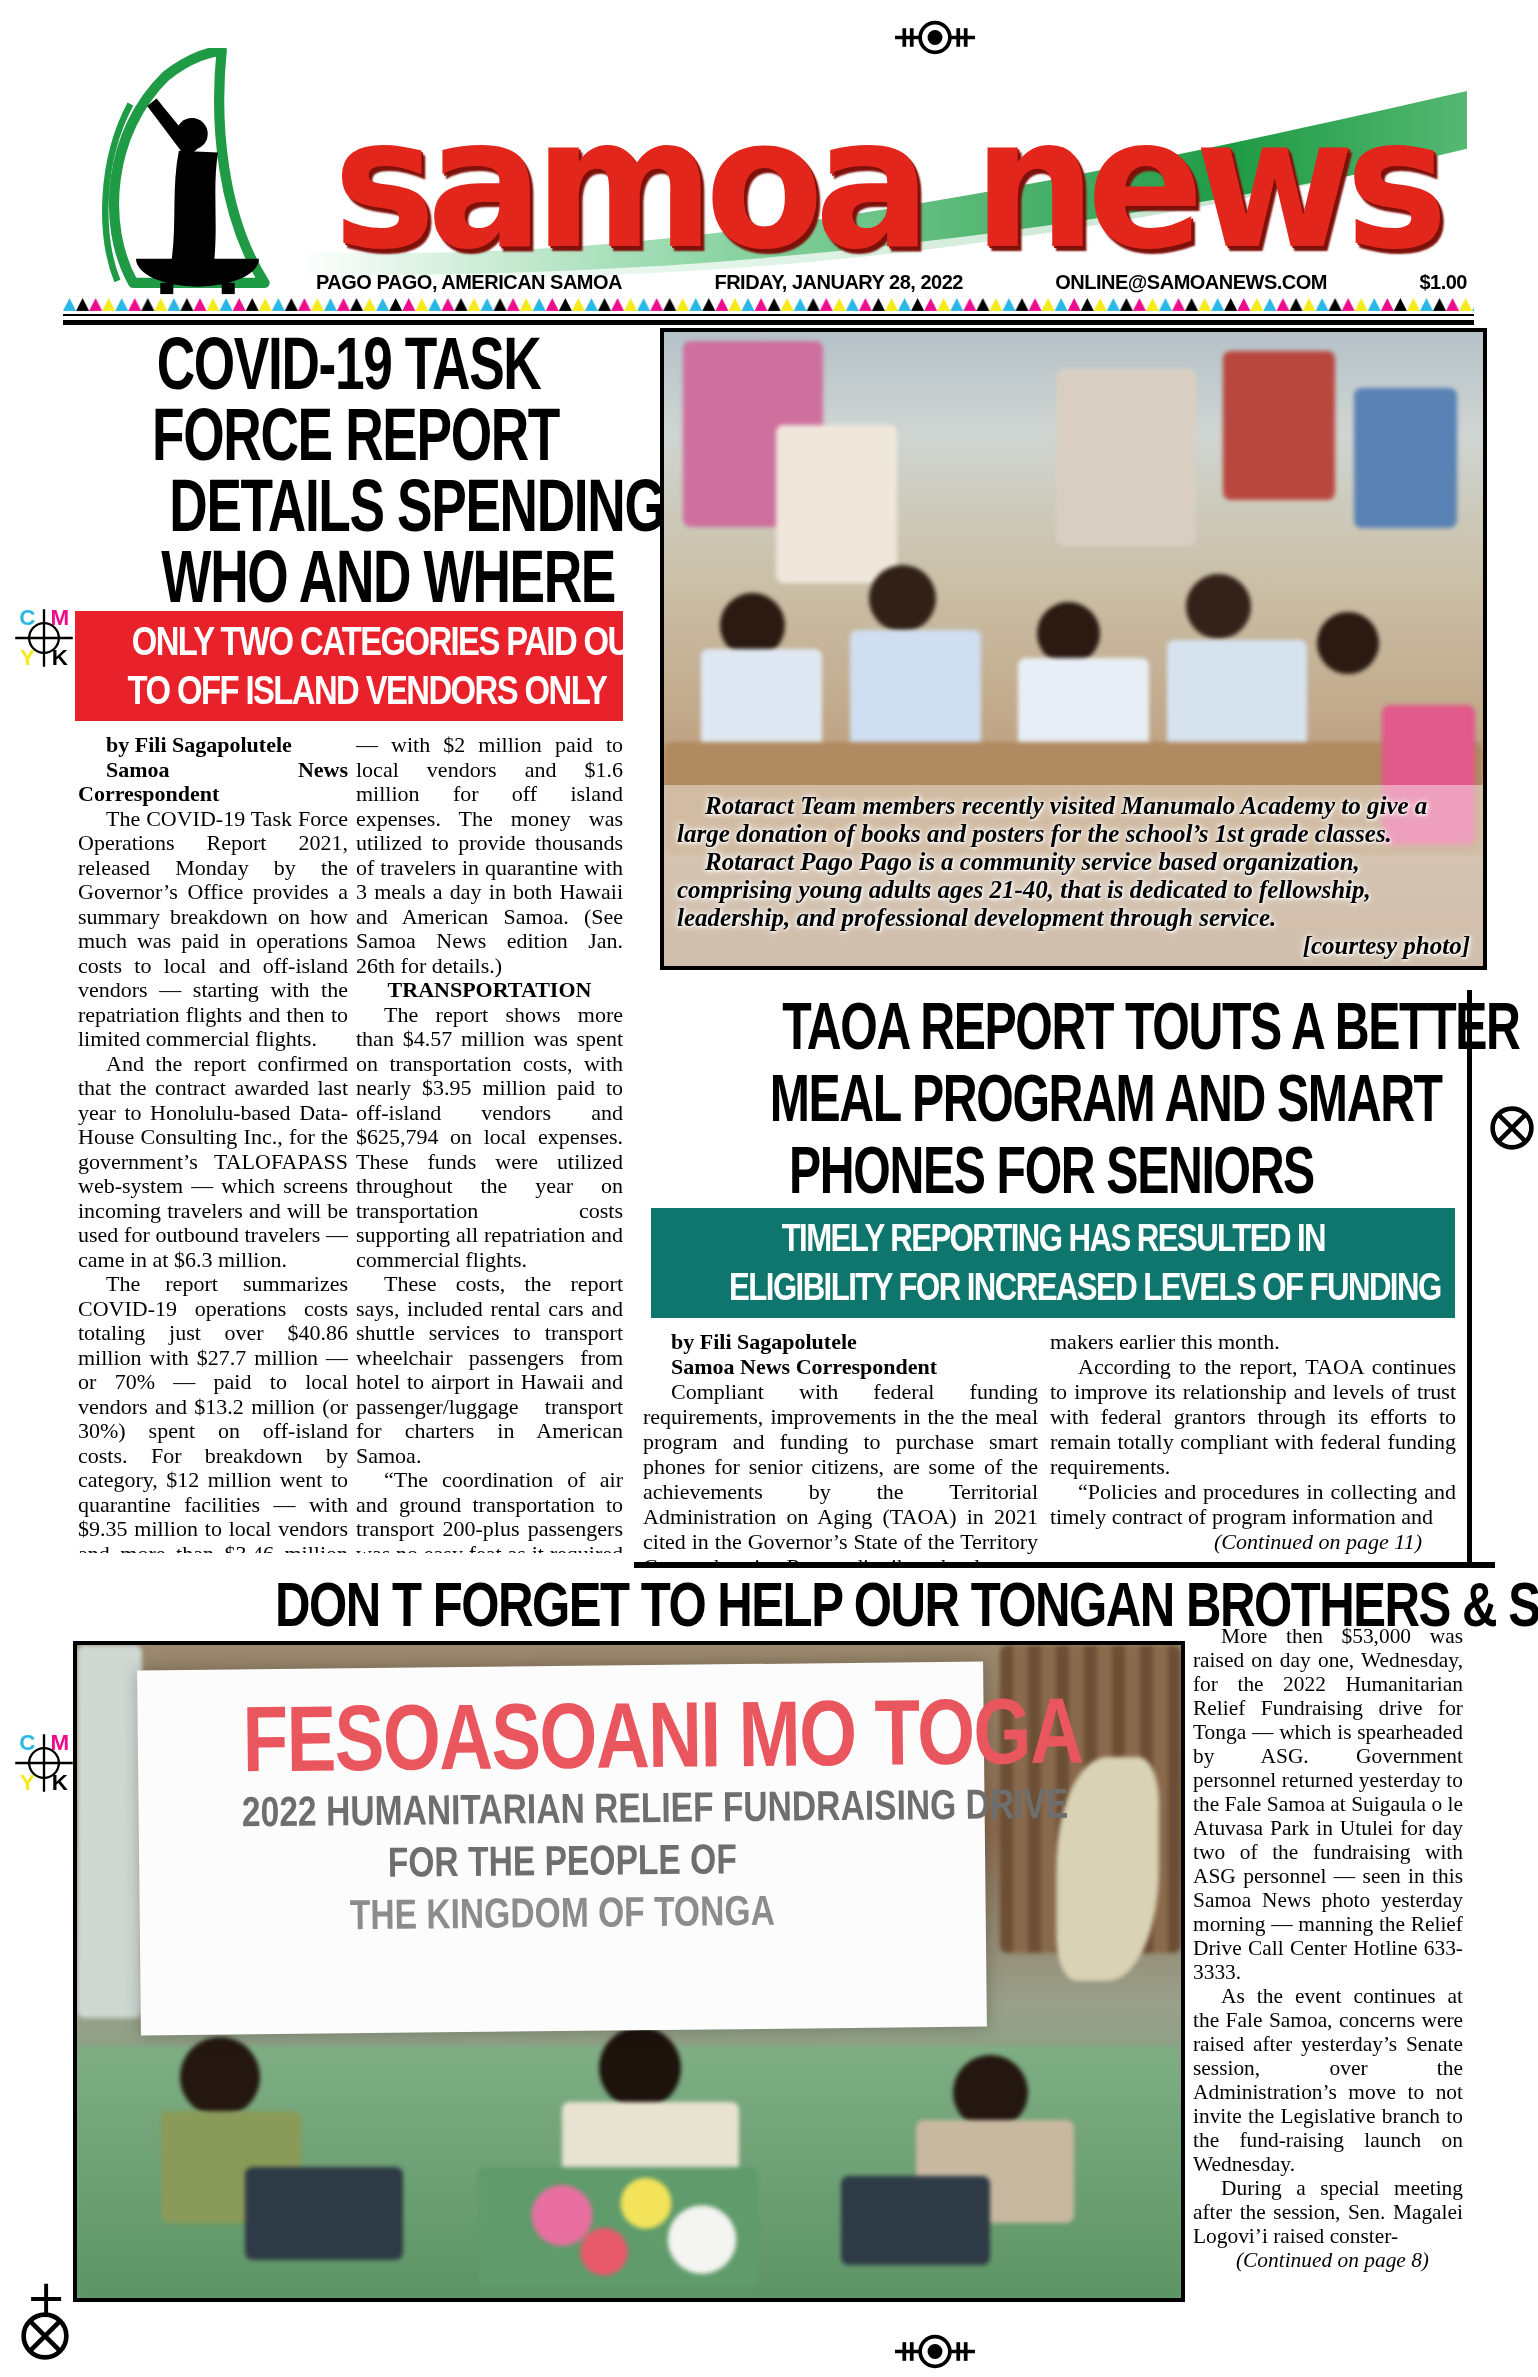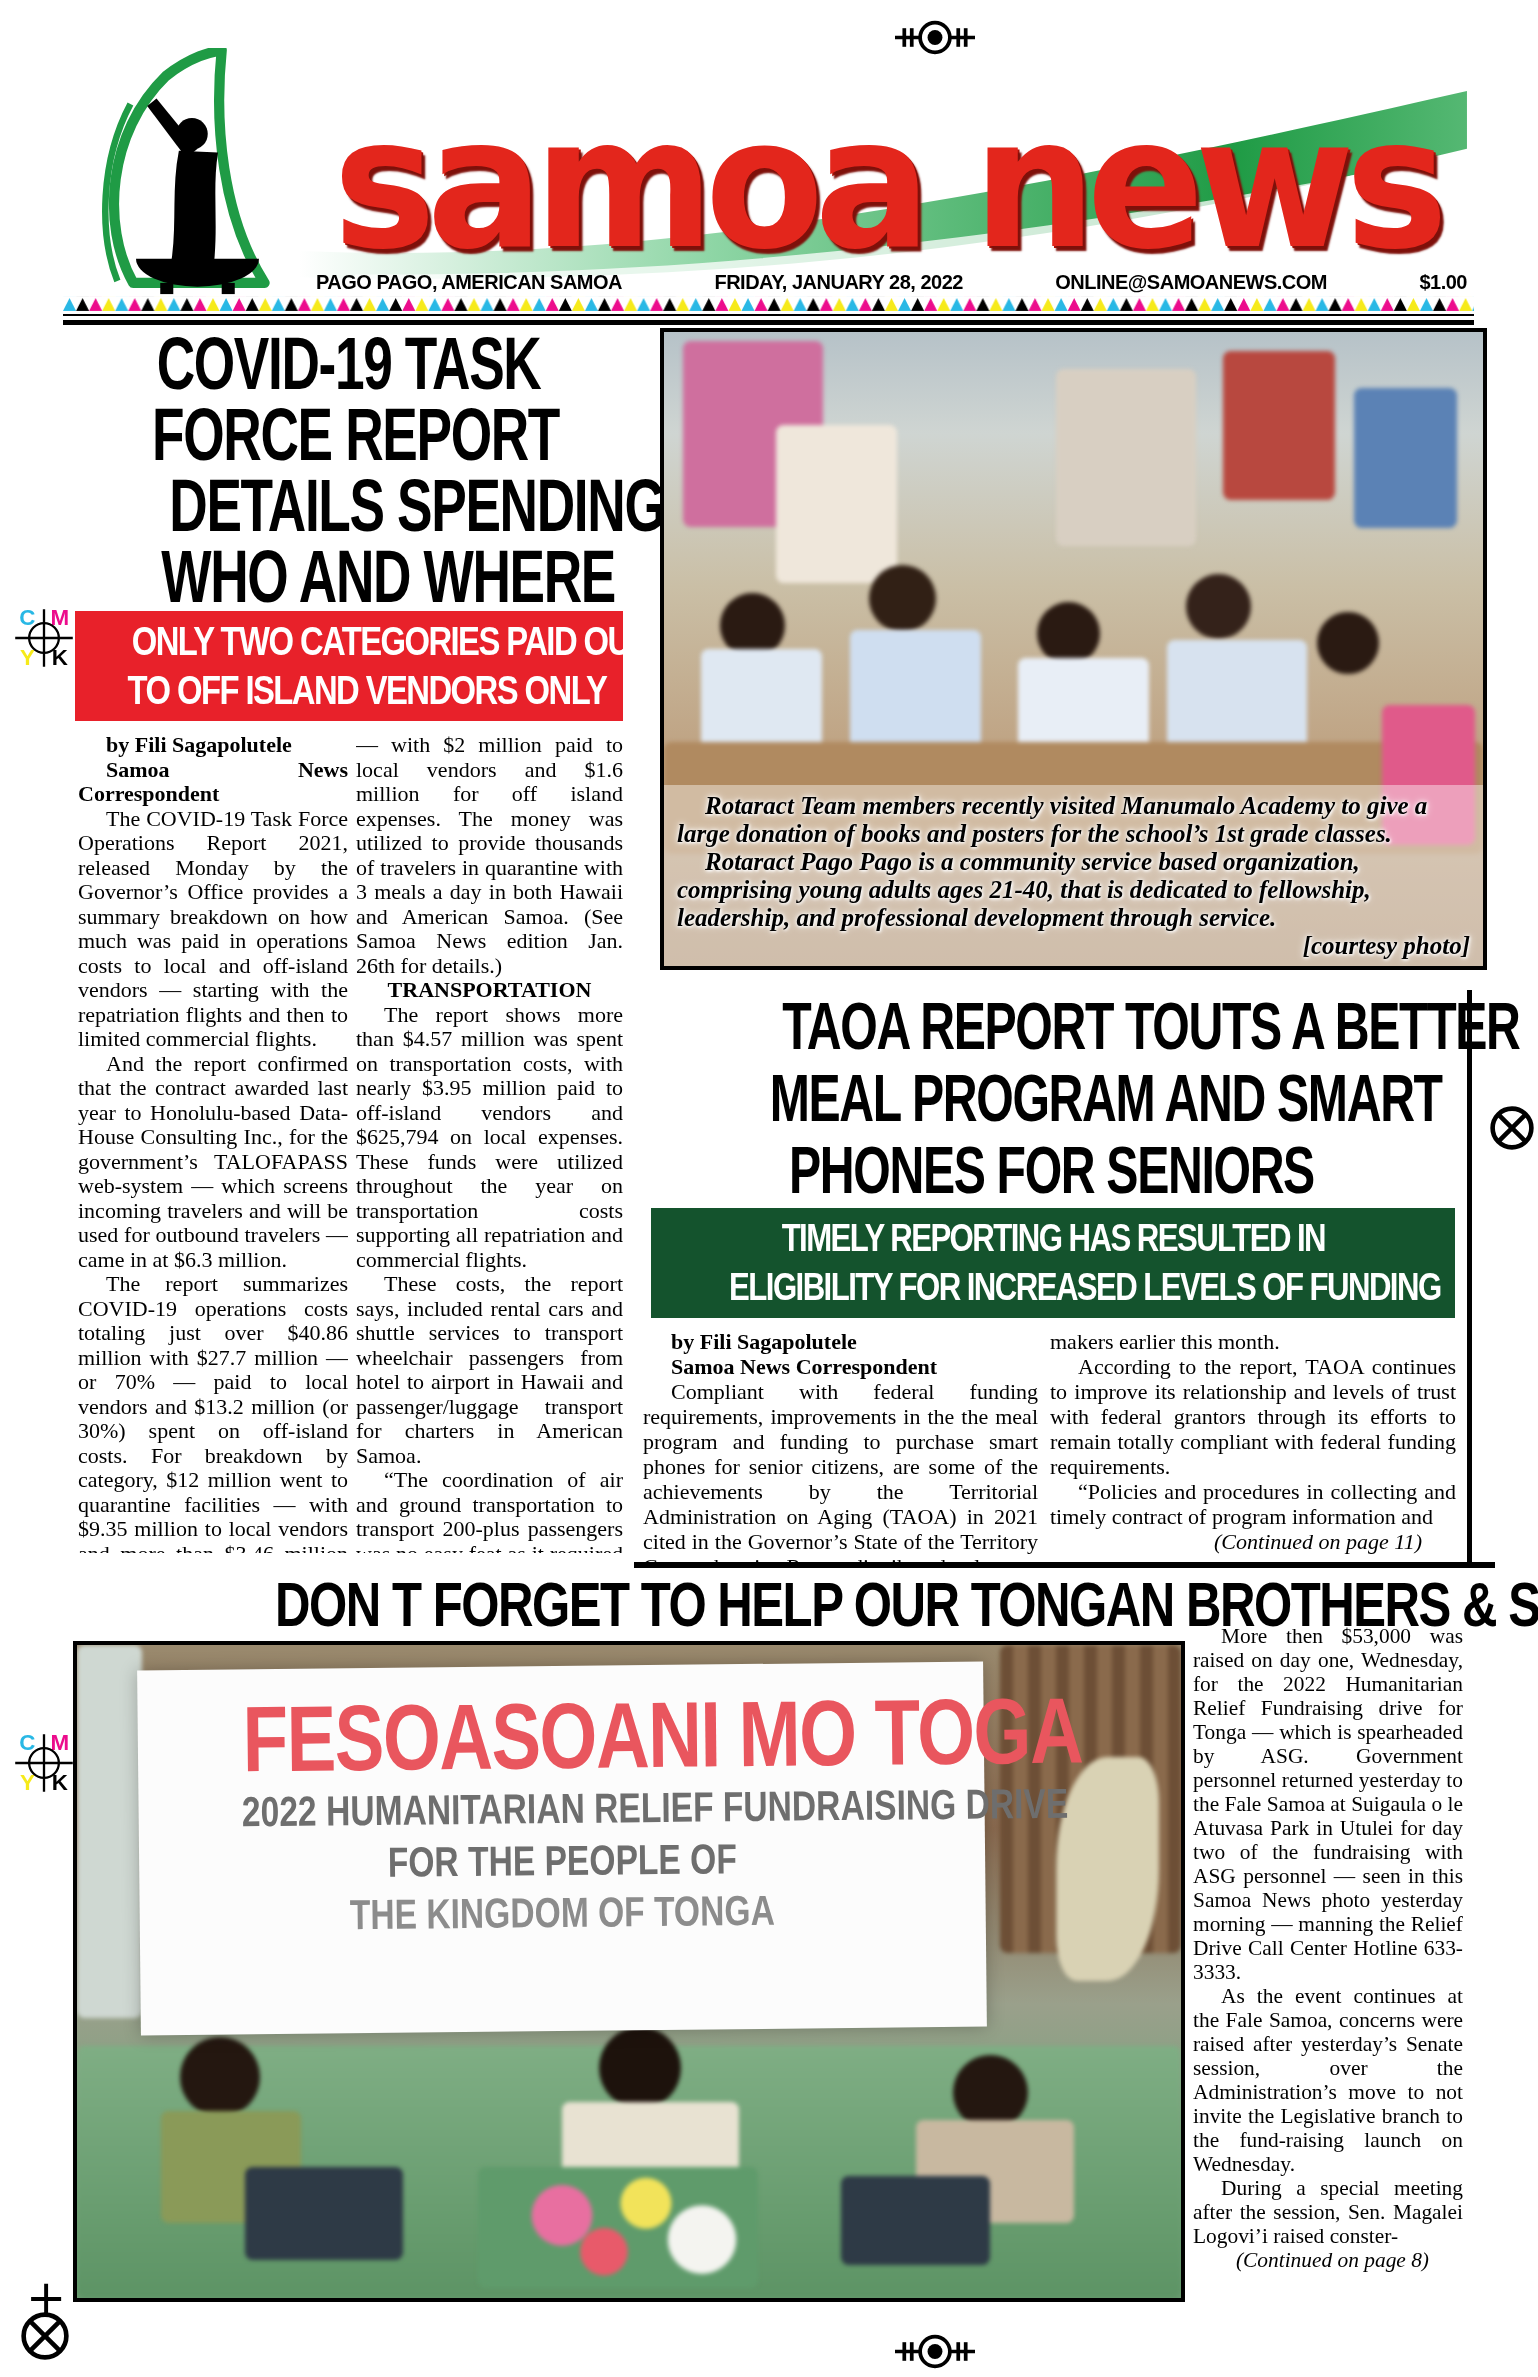--- a/index.html
+++ b/index.html
@@ -43,21 +43,21 @@
   .taoa-headline{left:639px;top:990px;width:825px;}
   .taoa-headline .headline-line{font-size:67px;line-height:72px;}
   .tonga-headline{left:73px;top:1572px;width:1391px;}
   .tonga-headline .headline-line{font-size:63px;line-height:65px;}
   .tonga-headline .headline-line > span{transform:scaleX(0.78);}
 
   .red-box{left:75px;top:611px;width:548px;height:110px;background:#e8212a;display:flex;flex-direction:column;
         justify-content:center;}
   .red-box .headline-line{font-size:40px;line-height:49px;color:#fff;}
   .red-box .headline-line > span{transform:scaleX(0.82);}
-  .blue-box{left:651px;top:1208px;width:804px;height:110px;background:#14532d;display:flex;flex-direction:column;
+  .blue-box{left:651px;top:1208px;width:804px;height:110px;background:#0f766e;display:flex;flex-direction:column;
         justify-content:center;}
   .blue-box .headline-line{font-size:38px;line-height:49px;color:#fff;}
   .blue-box .headline-line > span{transform:scaleX(0.82);}
 
   
   .body-col{text-align:justify;overflow:hidden;}
   .body-col p{margin:0;}
   .indent{text-indent:28px;}
   .byline{font-weight:bold;text-indent:28px;}
   .section-head{font-weight:bold;text-align:center;text-indent:0;}

